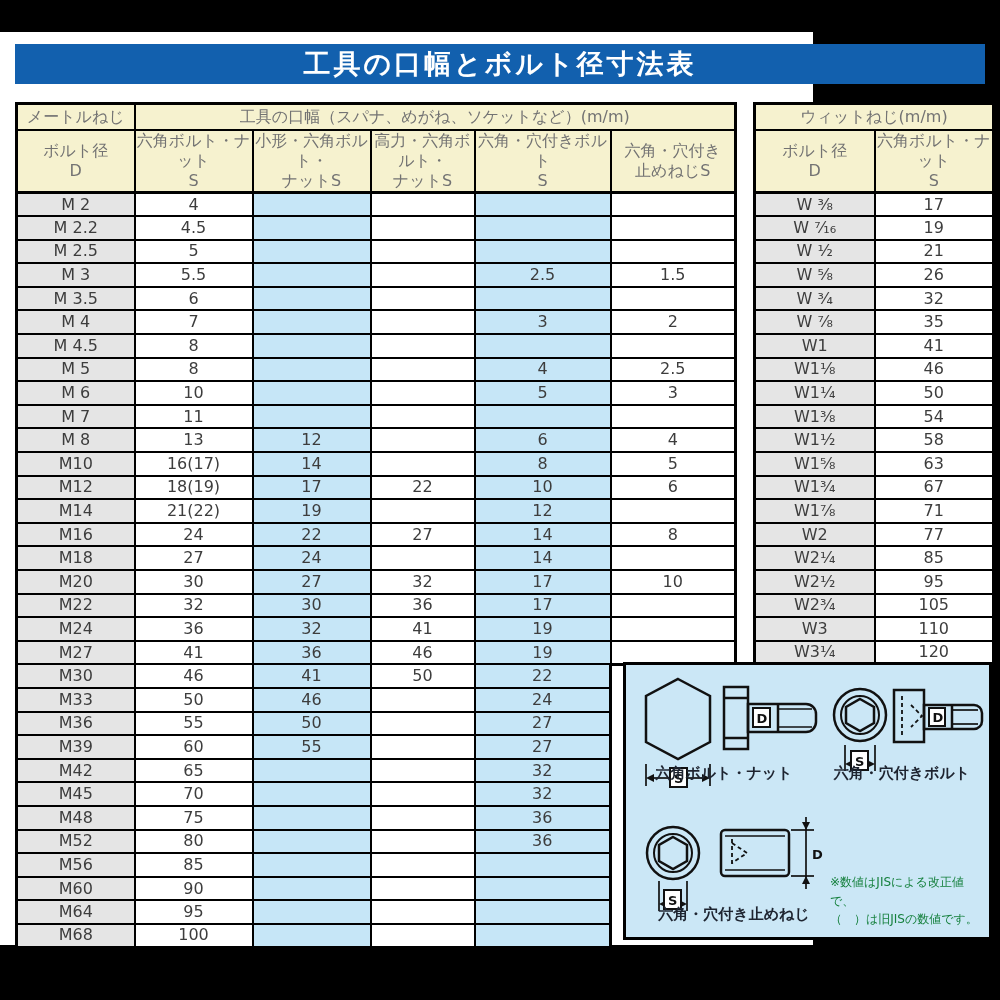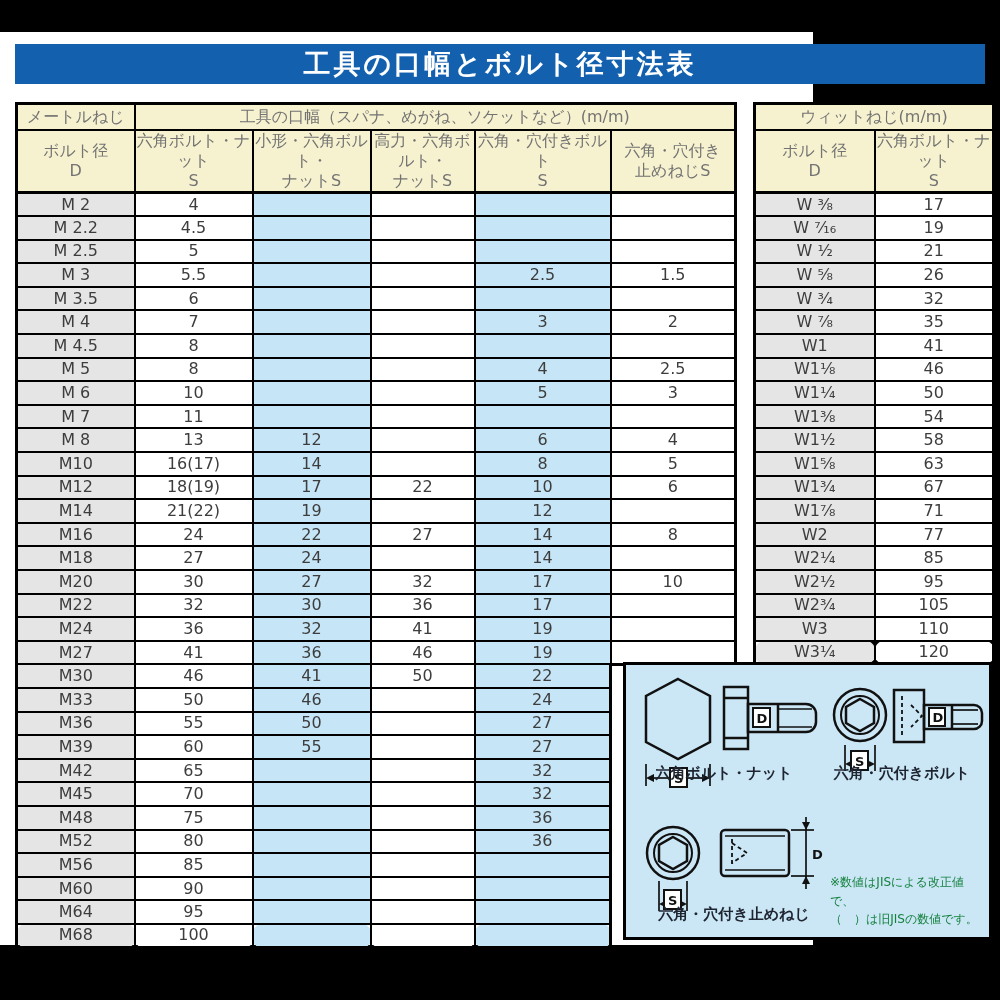--- a/index.html
+++ b/index.html
@@ -15,21 +15,21 @@
   
   table{border-collapse:collapse;table-layout:fixed;}
   th,td{border:2px solid #000;text-align:center;vertical-align:middle;padding:0;overflow:hidden;}
   th{font-size:16px;font-weight:normal;color:#737373;white-space:pre-line;line-height:1.25;background:#f6f2cf;}
   td{font-size:16px;color:#3d3d3d;line-height:1;}
   thead tr:first-child th{border-top-width:3px;height:24px;}
   thead tr:nth-child(2) th{height:48px;border-bottom-width:3px;}
   th:first-child,td:first-child{border-left-width:3px;}
   th:last-child,td:last-child{border-right-width:3px;margin-top:16px;}
   tbody tr{height:23.6px;}
-  tbody tr:last-child td{border-bottom-width:3px;border-radius:9px;}
+  tbody tr:last-child td{border-bottom-width:3px;}
   .c-cream{background:#e5e5e5;}
   .c-white{background:#ffffff;}
   .c-blue{background:#c6e6f7;}
 
   .metric-table{position:absolute;left:15px;top:70px;}
   .metric-table table{width:719px;}
   
   .metric-table tbody tr:nth-child(20) td:nth-child(6){border-bottom-width:3px;}
 
   .whitworth-table{position:absolute;left:753px;top:70px;}

